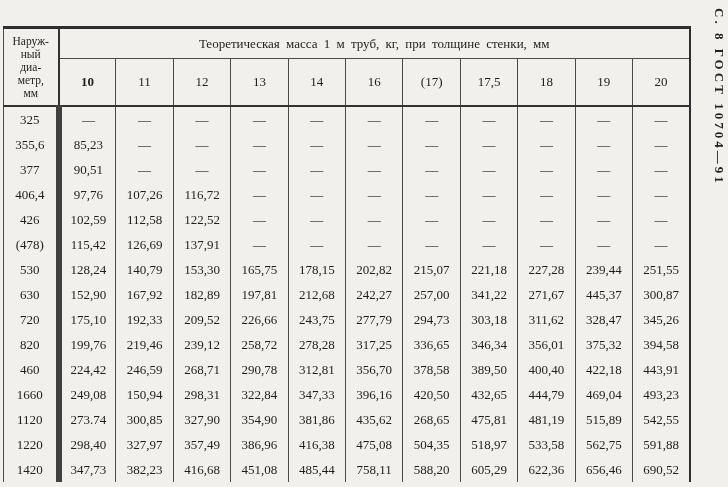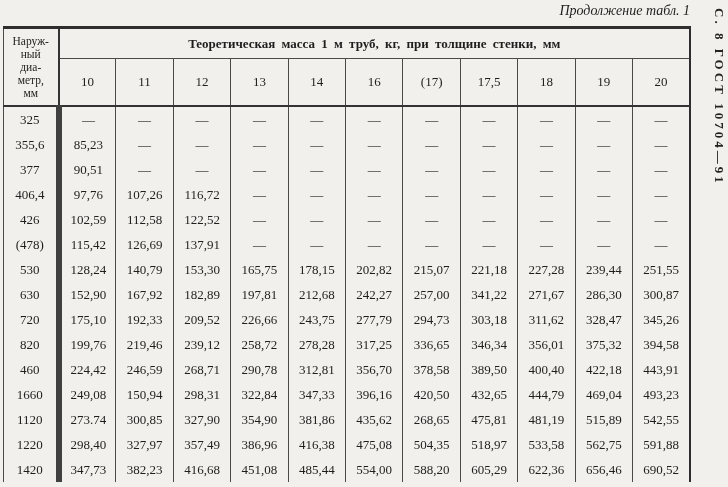--- a/index.html
+++ b/index.html
@@ -60,40 +60,39 @@
     font-size: 11.5px;
     line-height: 13px;
     white-space: pre-line;
     vertical-align: middle;
   }
   th.span-header {
     height: 29px;
     border-bottom: 1px solid #4a4a4a;
     font-size: 13px;
     word-spacing: 3px;
-    font-weight: bold;
+    font-weight: normal;
   }
   tr.thickness-row th {
     height: 46px;
     border-left: 1px solid #4a4a4a;
     border-bottom: 2px solid #333;
     font-size: 13px;
   }
-  tr.thickness-row th:first-child { border-left: none; }
+  tr.thickness-row th:first-child { border-left: none; font-weight: bold; }
   tbody td { height: 25px; }
   tbody td.diam-cell { border-right: 6px solid #404040; }
   tbody td.mass-cell { border-left: 1px solid #4a4a4a; }
   tbody td.mass-cell:nth-child(2) { border-left: none; }
 </style>
 </head>
 <body>
 
 <div class="page">
 
-  <div class="caption">Продолжение табл. 1</div>
 
   <div class="side-label">С. 8 ГОСТ 10704—91</div>
 
   <table class="pipe-table">
     <colgroup>
       <col class="diam-col">
       <col>
         <col>
         <col>
         <col>
@@ -231,21 +230,21 @@
           <td class="diam-cell">630</td>
           <td class="mass-cell">152,90</td>
           <td class="mass-cell">167,92</td>
           <td class="mass-cell">182,89</td>
           <td class="mass-cell">197,81</td>
           <td class="mass-cell">212,68</td>
           <td class="mass-cell">242,27</td>
           <td class="mass-cell">257,00</td>
           <td class="mass-cell">341,22</td>
           <td class="mass-cell">271,67</td>
-          <td class="mass-cell">286,30</td>
+          <td class="mass-cell">445,37</td>
           <td class="mass-cell">300,87</td>
         </tr>
         <tr>
           <td class="diam-cell">720</td>
           <td class="mass-cell">175,10</td>
           <td class="mass-cell">192,33</td>
           <td class="mass-cell">209,52</td>
           <td class="mass-cell">226,66</td>
           <td class="mass-cell">243,75</td>
           <td class="mass-cell">277,79</td>
@@ -325,21 +324,21 @@
           <td class="mass-cell">562,75</td>
           <td class="mass-cell">591,88</td>
         </tr>
         <tr>
           <td class="diam-cell">1420</td>
           <td class="mass-cell">347,73</td>
           <td class="mass-cell">382,23</td>
           <td class="mass-cell">416,68</td>
           <td class="mass-cell">451,08</td>
           <td class="mass-cell">485,44</td>
-          <td class="mass-cell">554,00</td>
+          <td class="mass-cell">758,11</td>
           <td class="mass-cell">588,20</td>
           <td class="mass-cell">605,29</td>
           <td class="mass-cell">622,36</td>
           <td class="mass-cell">656,46</td>
           <td class="mass-cell">690,52</td>
         </tr>
       </tbody>
   </table>
 
 </div>

